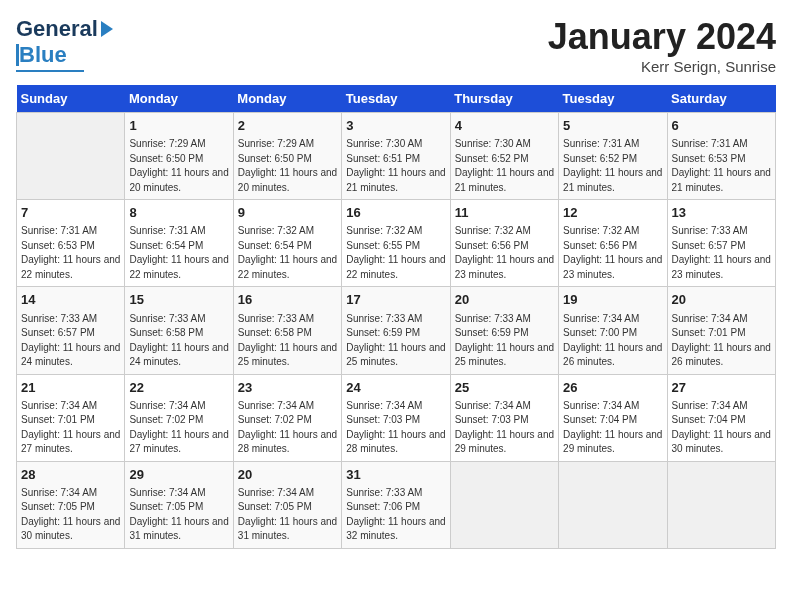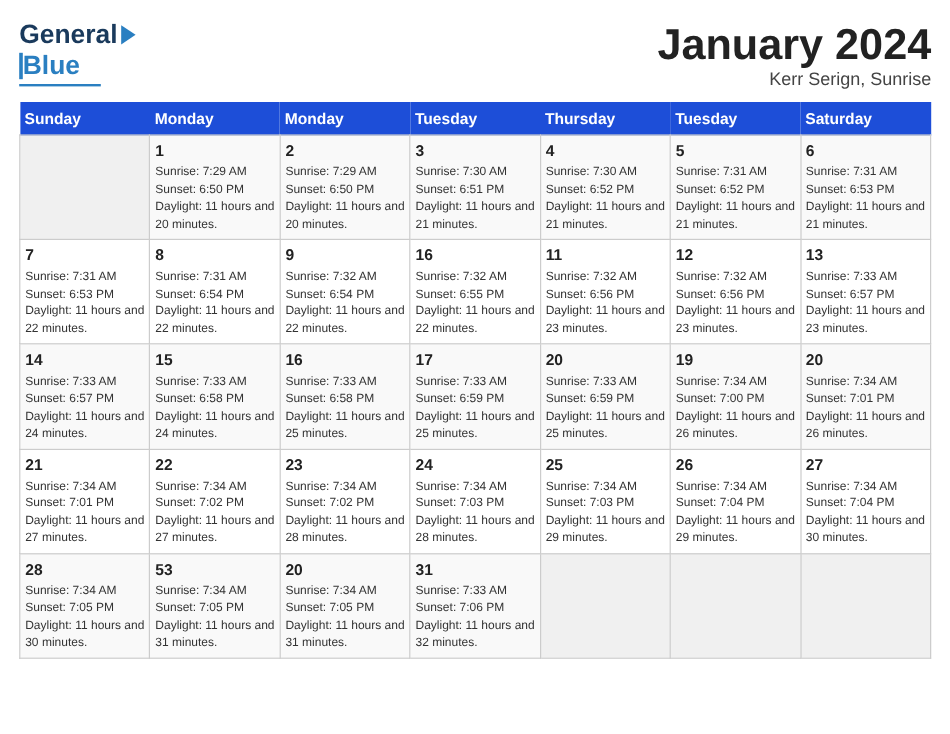--- a/index.html
+++ b/index.html
@@ -286,21 +286,21 @@
         </td>
       </tr>
       <tr>
         <td>
           <span class="day-number">28</span>
           <div class="cell-content" style="white-space: pre-line;">Sunrise: 7:34 AM
 Sunset: 7:05 PM
 Daylight: 11 hours and 30 minutes.</div>
         </td>
         <td>
-          <span class="day-number">53</span>
+          <span class="day-number">29</span>
           <div class="cell-content" style="white-space: pre-line;">Sunrise: 7:34 AM
 Sunset: 7:05 PM
 Daylight: 11 hours and 31 minutes.</div>
         </td>
         <td>
           <span class="day-number">20</span>
           <div class="cell-content" style="white-space: pre-line;">Sunrise: 7:34 AM
 Sunset: 7:05 PM
 Daylight: 11 hours and 31 minutes.</div>
         </td>

